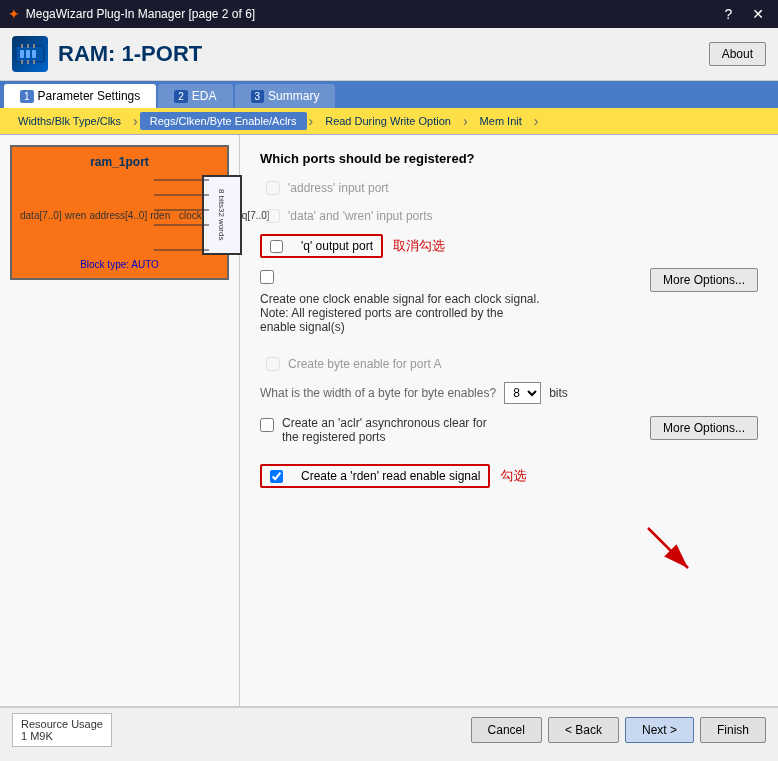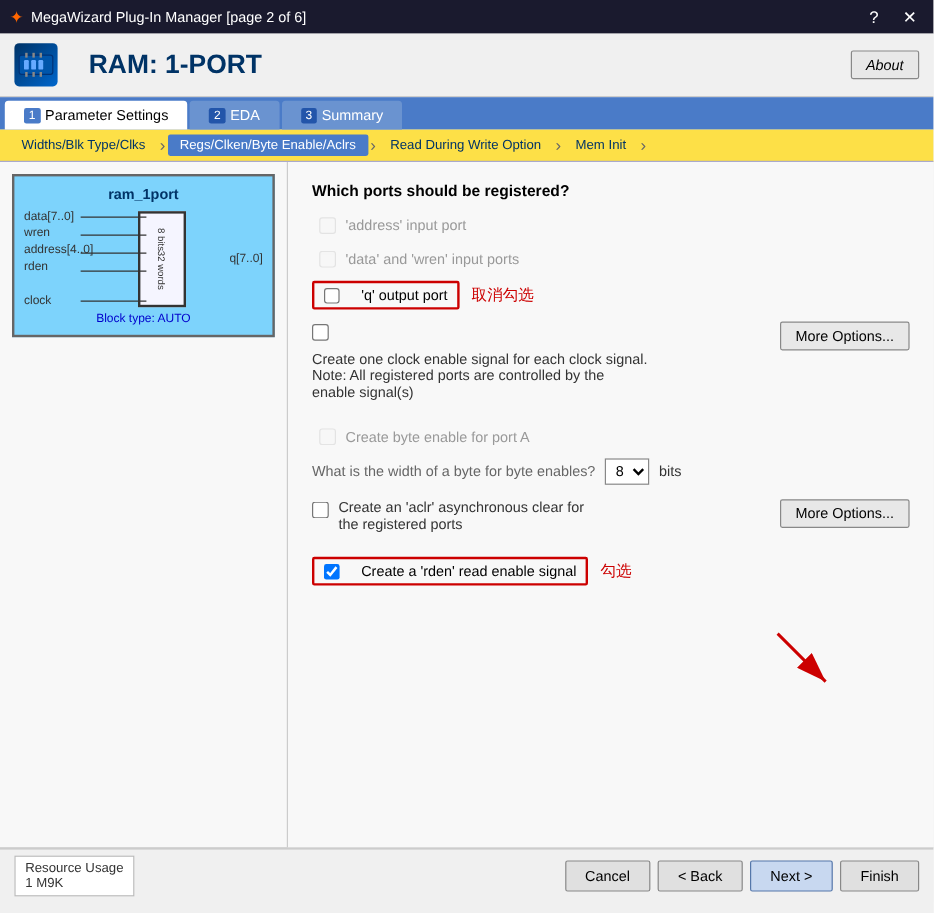--- a/index.html
+++ b/index.html
@@ -26,21 +26,21 @@
       background: #f0f0f0;
       padding: 8px 12px;
       display: flex;
       align-items: center;
       justify-content: space-between;
       border-bottom: 1px solid #ccc;
     }
     .header-title {
       display: flex;
       align-items: center;
-      gap: 26px;
+      gap: 10px;
     }
     .header-icon {
       width: 36px; height: 36px;
       background: linear-gradient(135deg, #003366, #0066cc);
       border-radius: 4px;
       display: flex; align-items: center; justify-content: center;
       color: white; font-size: 18px; font-weight: bold;
     }
     .header-title-text {
       font-size: 22px;
@@ -48,21 +48,20 @@
       color: #003366;
     }
     .header-buttons { display: flex; gap: 6px; }
     .header-btn {
       padding: 4px 12px;
       border: 1px solid #888;
       background: #e8e8e8;
       cursor: pointer;
       font-size: 12px;
       border-radius: 2px;
-      font-style: italic;
     }
     .documentation-btn { text-decoration: underline; }
 
     
     .tabs-bar {
       background: #4a7bc8;
       display: flex;
       align-items: stretch;
       padding: 0 4px;
       gap: 2px;
@@ -129,39 +128,39 @@
       width: 240px;
       min-width: 240px;
       border-right: 1px solid #ccc;
       padding: 10px;
       display: flex;
       flex-direction: column;
       gap: 8px;
     }
     .diagram-box {
       border: 2px solid #666;
-      background: #7dd3fc;
+      background: #f97316;
       padding: 8px;
       font-size: 11px;
       position: relative;
     }
     .diagram-title {
       text-align: center;
       font-weight: bold;
       color: #003366;
       margin-bottom: 6px;
       font-size: 12px;
     }
     .diagram-body {
       display: flex;
       justify-content: space-between;
       align-items: center;
       min-height: 80px;
     }
-    .diagram-left-ports { display: flex; flex-direction: column; gap: 3px; }
+    .diagram-left-ports { display: flex; gap: 3px; }
     .diagram-right-ports { display: flex; flex-direction: column; gap: 3px; }
     .port-label { font-size: 10px; color: #333; }
     .diagram-center {
       display: flex;
       align-items: center;
       position: relative;
     }
     .diagram-rect {
       width: 40px;
       height: 80px;

